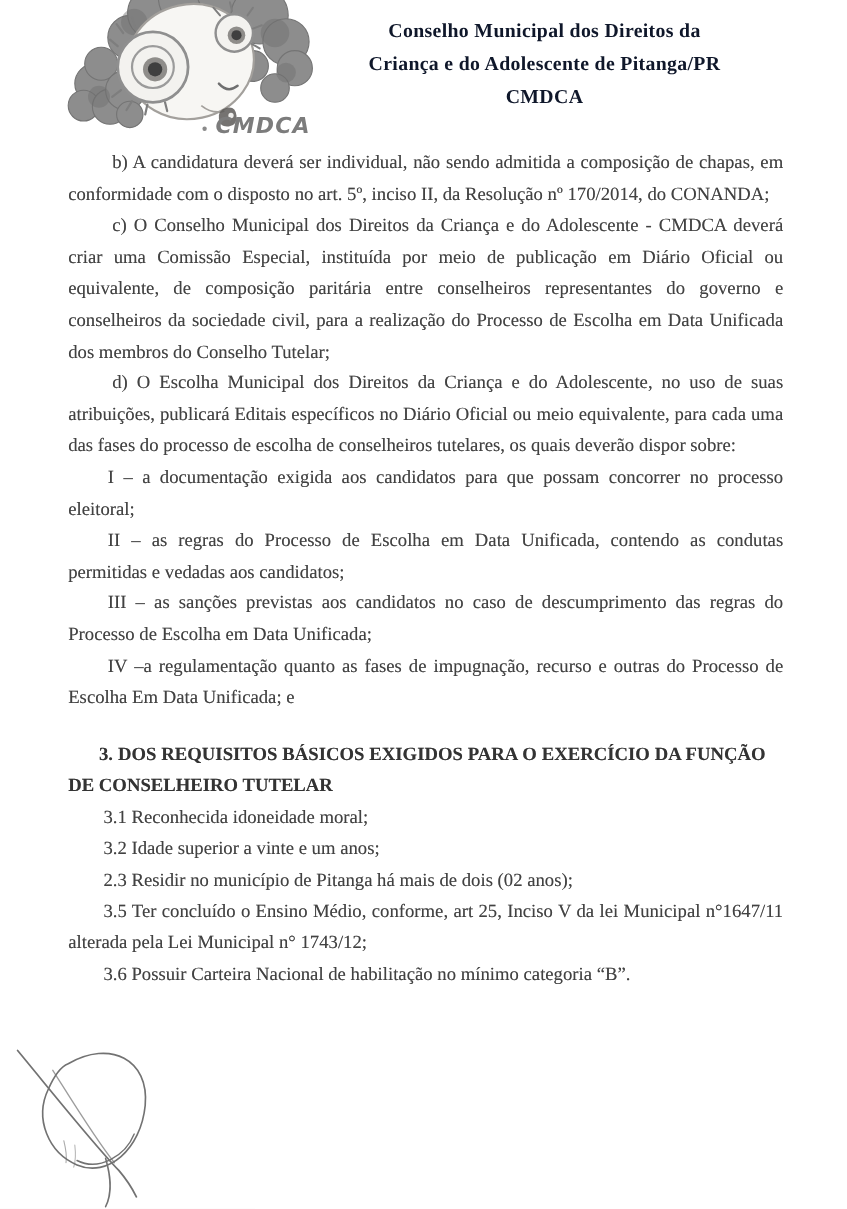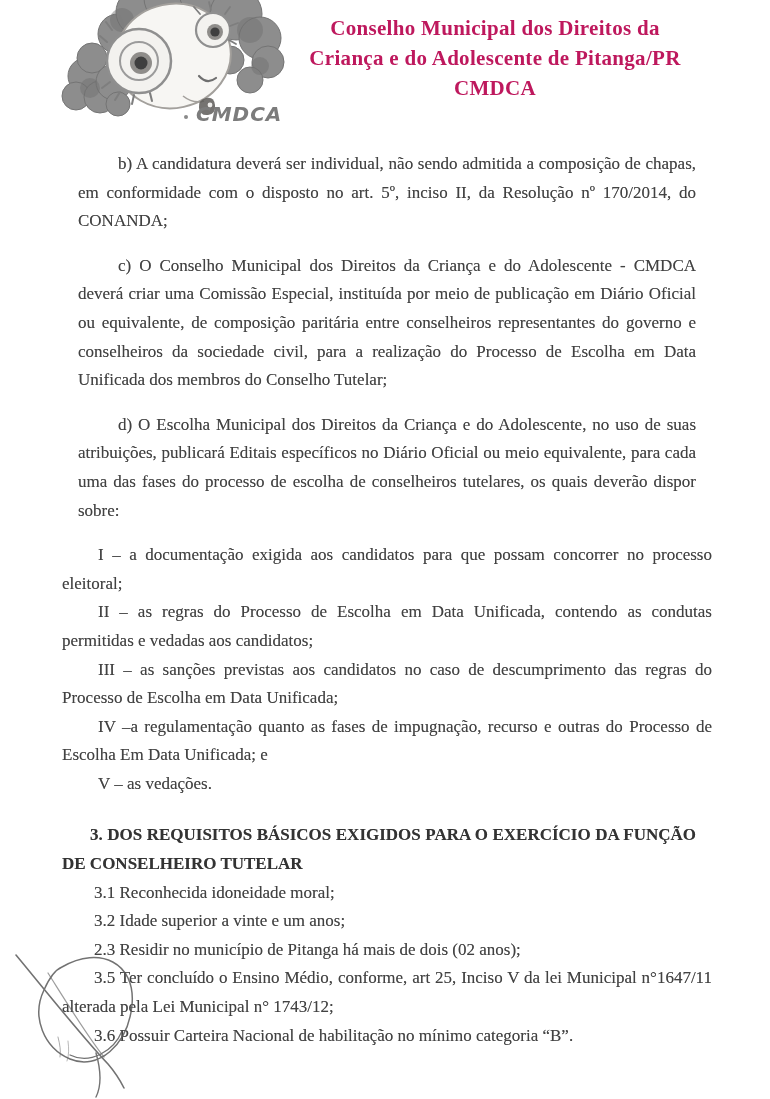--- a/index.html
+++ b/index.html
@@ -14,34 +14,34 @@
   }
   
   .logo-wrap {
     position:absolute; left:60px; top:0;
     width:238px; height:126px;
   }
   .title-block {
     position:absolute; left:265px; top:13px; width:460px;
     text-align:center;
     font-weight:bold;
-    font-size:21px;
+    font-size:18px;
     line-height:30px;
-    color:#be185d;
+    color:#0f172a;
     letter-spacing:0.3px;
   }
   
   .content {
     position:absolute; left:62px; top:134px; width:650px;
     font-size:17px;
     line-height:28.6px;
     text-align:justify;
     text-shadow:0 0 0.6px rgba(90,90,90,0.55);
   }
-  .para { margin:16px; text-indent:40px; }
+  .para { margin:0; text-indent:40px; }
   .clause { margin:0; text-indent:36px; }
   .heading {
     margin:23px 16px 0 0;
     font-weight:bold;
     color:#333333;
     text-indent:28px;
     text-align:justify;
   }
   .req-item { margin:0; text-indent:32px; }
   
@@ -129,21 +129,20 @@
   </div>
 
   <div class="content">
     <p class="para">b) A candidatura deverá ser individual, não sendo admitida a composição de chapas, em conformidade com o disposto no art. 5º, inciso II, da Resolução nº 170/2014, do CONANDA;</p>
     <p class="para">c) O Conselho Municipal dos Direitos da Criança e do Adolescente - CMDCA deverá criar uma Comissão Especial, instituída por meio de publicação em Diário Oficial ou equivalente, de composição paritária entre conselheiros representantes do governo e conselheiros da sociedade civil, para a realização do Processo de Escolha em Data Unificada dos membros do Conselho Tutelar;</p>
     <p class="para">d) O Escolha Municipal dos Direitos da Criança e do Adolescente, no uso de suas atribuições, publicará Editais específicos no Diário Oficial ou meio equivalente, para cada uma das fases do processo de escolha de conselheiros tutelares, os quais deverão dispor sobre:</p>
     <p class="clause">I – a documentação exigida aos candidatos para que possam concorrer no processo eleitoral;</p>
     <p class="clause">II – as regras do Processo de Escolha em Data Unificada, contendo as condutas permitidas e vedadas aos candidatos;</p>
     <p class="clause">III – as sanções previstas aos candidatos no caso de descumprimento das regras do Processo de Escolha em Data Unificada;</p>
     <p class="clause">IV –a regulamentação quanto as fases de impugnação, recurso e outras do Processo de Escolha Em Data Unificada; e</p>
-    <p class="clause">V – as vedações.</p>
 
     <p class="heading">3. DOS REQUISITOS BÁSICOS EXIGIDOS PARA O EXERCÍCIO DA FUNÇÃO DE CONSELHEIRO TUTELAR</p>
 
     <p class="req-item">3.1 Reconhecida idoneidade moral;</p>
     <p class="req-item">3.2 Idade superior a vinte e um anos;</p>
     <p class="req-item">2.3 Residir no município de Pitanga há mais de dois (02 anos);</p>
     <p class="req-item">3.5 Ter concluído o Ensino Médio, conforme, art 25, Inciso V da lei Municipal n°1647/11 alterada pela Lei Municipal n° 1743/12;</p>
     <p class="req-item">3.6 Possuir Carteira Nacional de habilitação no mínimo categoria “B”.</p>
   </div>
 

